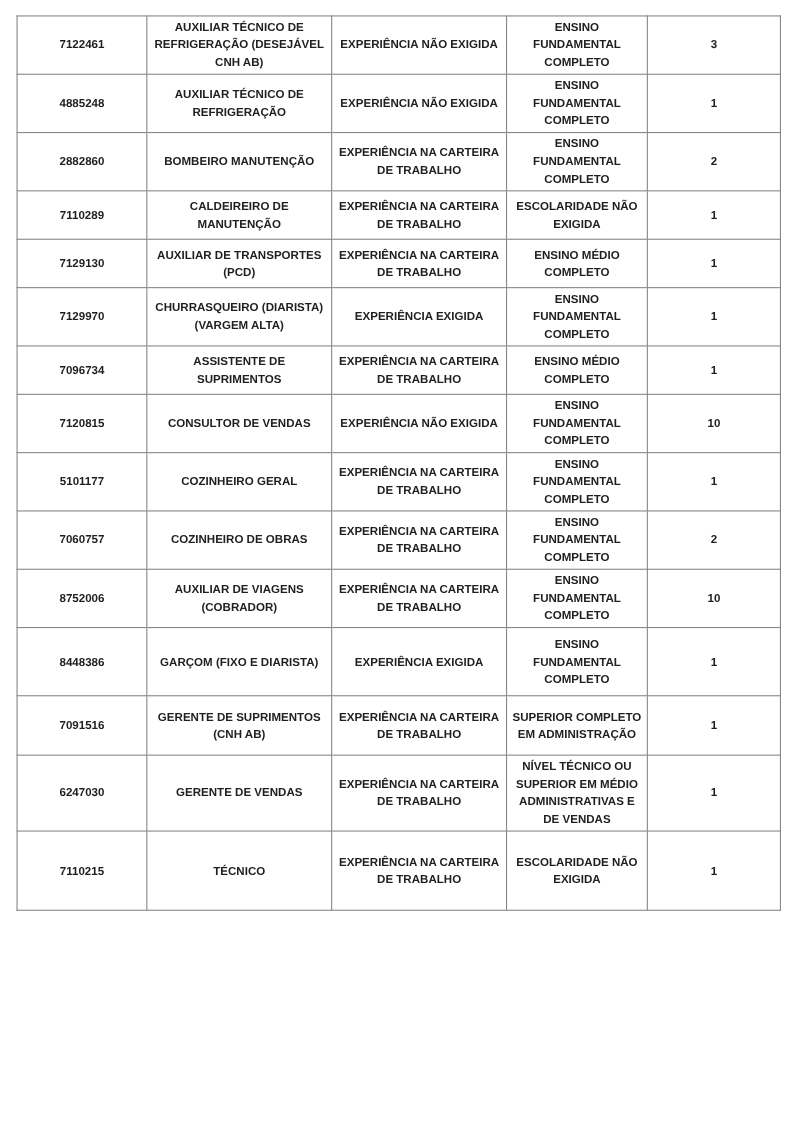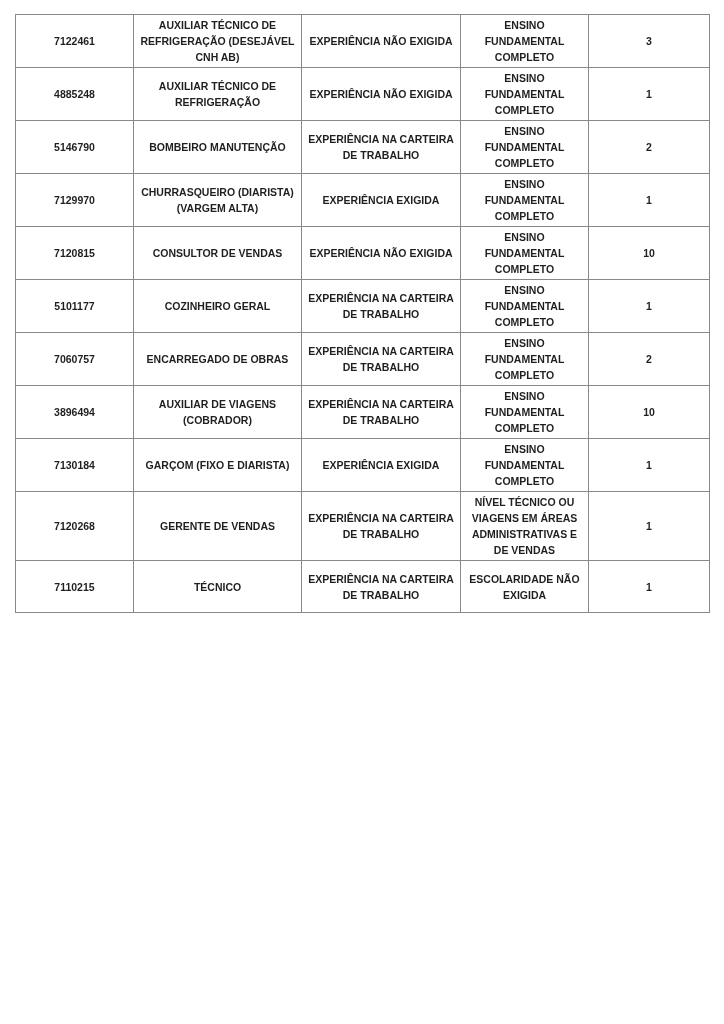--- a/index.html
+++ b/index.html
@@ -79,73 +79,101 @@
       <td class="col-qty">3</td>
     </tr>
     <tr>
       <td class="col-id">4885248</td>
       <td class="col-title">AUXILIAR TÉCNICO DE REFRIGERAÇÃO</td>
       <td class="col-exp">EXPERIÊNCIA NÃO EXIGIDA</td>
       <td class="col-edu">ENSINO FUNDAMENTAL COMPLETO</td>
       <td class="col-qty">1</td>
     </tr>
     <tr>
-      <td class="col-id">5146790</td>
+      <td class="col-id">2882860</td>
       <td class="col-title">BOMBEIRO MANUTENÇÃO</td>
       <td class="col-exp">EXPERIÊNCIA NA CARTEIRA DE TRABALHO</td>
       <td class="col-edu">ENSINO FUNDAMENTAL COMPLETO</td>
       <td class="col-qty">2</td>
     </tr>
     <tr>
+      <td class="col-id">7110289</td>
+      <td class="col-title">CALDEIREIRO DE MANUTENÇÃO</td>
+      <td class="col-exp">EXPERIÊNCIA NA CARTEIRA DE TRABALHO</td>
+      <td class="col-edu">ESCOLARIDADE NÃO EXIGIDA</td>
+      <td class="col-qty">1</td>
+    </tr>
+    <tr>
+      <td class="col-id">7129130</td>
+      <td class="col-title">AUXILIAR DE TRANSPORTES (PCD)</td>
+      <td class="col-exp">EXPERIÊNCIA NA CARTEIRA DE TRABALHO</td>
+      <td class="col-edu">ENSINO MÉDIO COMPLETO</td>
+      <td class="col-qty">1</td>
+    </tr>
+    <tr>
       <td class="col-id">7129970</td>
       <td class="col-title">CHURRASQUEIRO (DIARISTA) (VARGEM ALTA)</td>
       <td class="col-exp">EXPERIÊNCIA EXIGIDA</td>
       <td class="col-edu">ENSINO FUNDAMENTAL COMPLETO</td>
+      <td class="col-qty">1</td>
+    </tr>
+    <tr>
+      <td class="col-id">7096734</td>
+      <td class="col-title">ASSISTENTE DE SUPRIMENTOS</td>
+      <td class="col-exp">EXPERIÊNCIA NA CARTEIRA DE TRABALHO</td>
+      <td class="col-edu">ENSINO MÉDIO COMPLETO</td>
       <td class="col-qty">1</td>
     </tr>
     <tr>
       <td class="col-id">7120815</td>
       <td class="col-title">CONSULTOR DE VENDAS</td>
       <td class="col-exp">EXPERIÊNCIA NÃO EXIGIDA</td>
       <td class="col-edu">ENSINO FUNDAMENTAL COMPLETO</td>
       <td class="col-qty">10</td>
     </tr>
     <tr>
       <td class="col-id">5101177</td>
       <td class="col-title">COZINHEIRO GERAL</td>
       <td class="col-exp">EXPERIÊNCIA NA CARTEIRA DE TRABALHO</td>
       <td class="col-edu">ENSINO FUNDAMENTAL COMPLETO</td>
       <td class="col-qty">1</td>
     </tr>
     <tr>
       <td class="col-id">7060757</td>
-      <td class="col-title">ENCARREGADO DE OBRAS</td>
+      <td class="col-title">COZINHEIRO DE OBRAS</td>
       <td class="col-exp">EXPERIÊNCIA NA CARTEIRA DE TRABALHO</td>
       <td class="col-edu">ENSINO FUNDAMENTAL COMPLETO</td>
       <td class="col-qty">2</td>
     </tr>
     <tr>
-      <td class="col-id">3896494</td>
+      <td class="col-id">8752006</td>
       <td class="col-title">AUXILIAR DE VIAGENS (COBRADOR)</td>
       <td class="col-exp">EXPERIÊNCIA NA CARTEIRA DE TRABALHO</td>
       <td class="col-edu">ENSINO FUNDAMENTAL COMPLETO</td>
       <td class="col-qty">10</td>
     </tr>
     <tr>
-      <td class="col-id">7130184</td>
+      <td class="col-id">8448386</td>
       <td class="col-title">GARÇOM (FIXO E DIARISTA)</td>
       <td class="col-exp">EXPERIÊNCIA EXIGIDA</td>
       <td class="col-edu">ENSINO FUNDAMENTAL COMPLETO</td>
       <td class="col-qty">1</td>
     </tr>
     <tr>
-      <td class="col-id">7120268</td>
+      <td class="col-id">7091516</td>
+      <td class="col-title">GERENTE DE SUPRIMENTOS (CNH AB)</td>
+      <td class="col-exp">EXPERIÊNCIA NA CARTEIRA DE TRABALHO</td>
+      <td class="col-edu">SUPERIOR COMPLETO EM ADMINISTRAÇÃO</td>
+      <td class="col-qty">1</td>
+    </tr>
+    <tr>
+      <td class="col-id">6247030</td>
       <td class="col-title">GERENTE DE VENDAS</td>
       <td class="col-exp">EXPERIÊNCIA NA CARTEIRA DE TRABALHO</td>
-      <td class="col-edu">NÍVEL TÉCNICO OU VIAGENS EM ÁREAS ADMINISTRATIVAS E DE VENDAS</td>
+      <td class="col-edu">NÍVEL TÉCNICO OU SUPERIOR EM MÉDIO ADMINISTRATIVAS E DE VENDAS</td>
       <td class="col-qty">1</td>
     </tr>
     <tr>
       <td class="col-id">7110215</td>
       <td class="col-title">TÉCNICO</td>
       <td class="col-exp">EXPERIÊNCIA NA CARTEIRA DE TRABALHO</td>
       <td class="col-edu">ESCOLARIDADE NÃO EXIGIDA</td>
       <td class="col-qty">1</td>
     </tr>
   </tbody>

